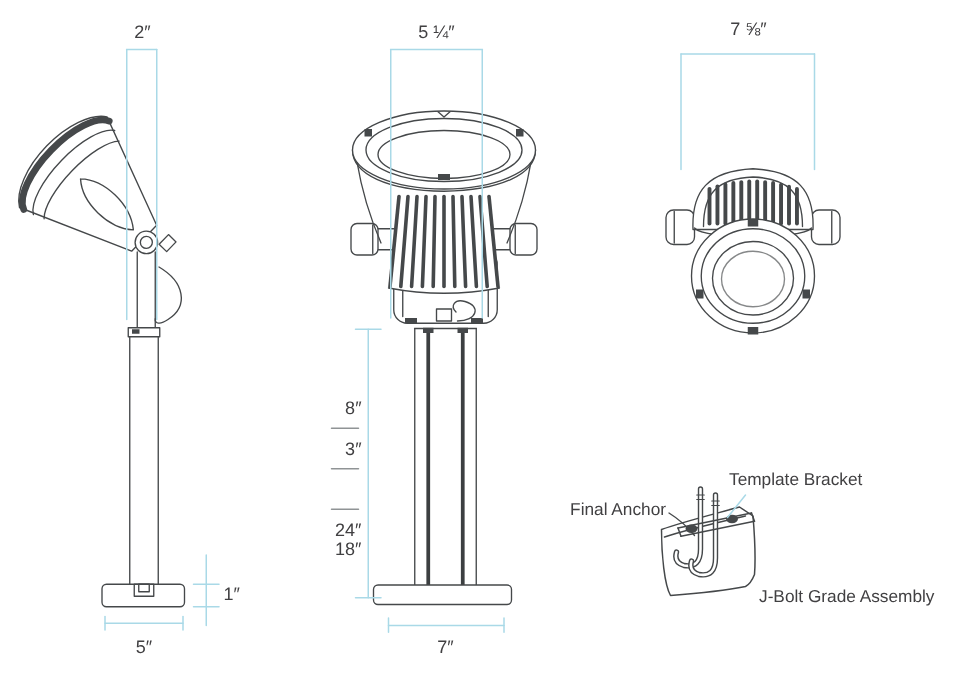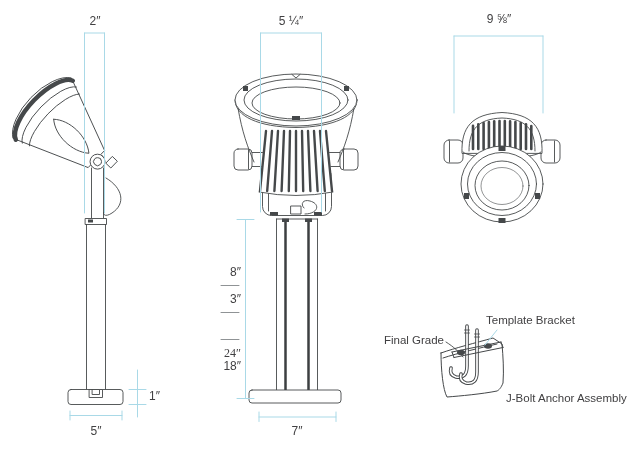--- a/index.html
+++ b/index.html
@@ -247,32 +247,32 @@
     <line x1="221" y1="285.5" x2="239" y2="285.5"></line>
     <line x1="221" y1="312.5" x2="239" y2="312.5"></line>
     <line x1="221" y1="339.5" x2="239" y2="339.5"></line>
   </g>
 </svg>
 
 <span class="lbl ctr" style="left:84px;top:14px;width:22px;">2″</span>
 
 <span class="lbl ctr" style="left:263px;top:14px;width:56px;">5 ¼″</span>
 
-<span class="lbl ctr" style="left:471px;top:12px;width:56px;">9 ⅝″</span>
+<span class="lbl ctr" style="left:471px;top:12px;width:56px;">7 ⅝″</span>
 
 <span class="lbl rgt" style="left:210px;top:265px;width:31px;">8″</span>
 <span class="lbl rgt" style="left:210px;top:292px;width:31px;">3″</span>
 <span class="lbl rgt" style="left:210px;top:319px;width:31px;margin-top:40px;">18″</span>
-<span class="lbl rgt" style="left:210px;top:346px;width:31px;font-family:Liberation Serif, serif;">24″</span>
+<span class="lbl rgt" style="left:210px;top:346px;width:31px;">24″</span>
 
 <span class="lbl" style="left:149px;top:389px;">1″</span>
 
 <span class="lbl ctr" style="left:84px;top:424px;width:24px;">5″</span>
 
 <span class="lbl ctr" style="left:285px;top:424px;width:24px;">7″</span>
 
-<span class="lbl small rgt" style="left:374px;top:333px;width:70px;">Final Grade</span>
+<span class="lbl small rgt" style="left:374px;top:333px;width:70px;">Final Anchor</span>
 
 <span class="lbl small" style="left:486px;top:313px;">Template Bracket</span>
 
-<span class="lbl small" style="left:506px;top:391px;">J-Bolt Anchor Assembly</span>
+<span class="lbl small" style="left:506px;top:391px;">J-Bolt Grade Assembly</span>
 
 </div>
 
 </body></html>

